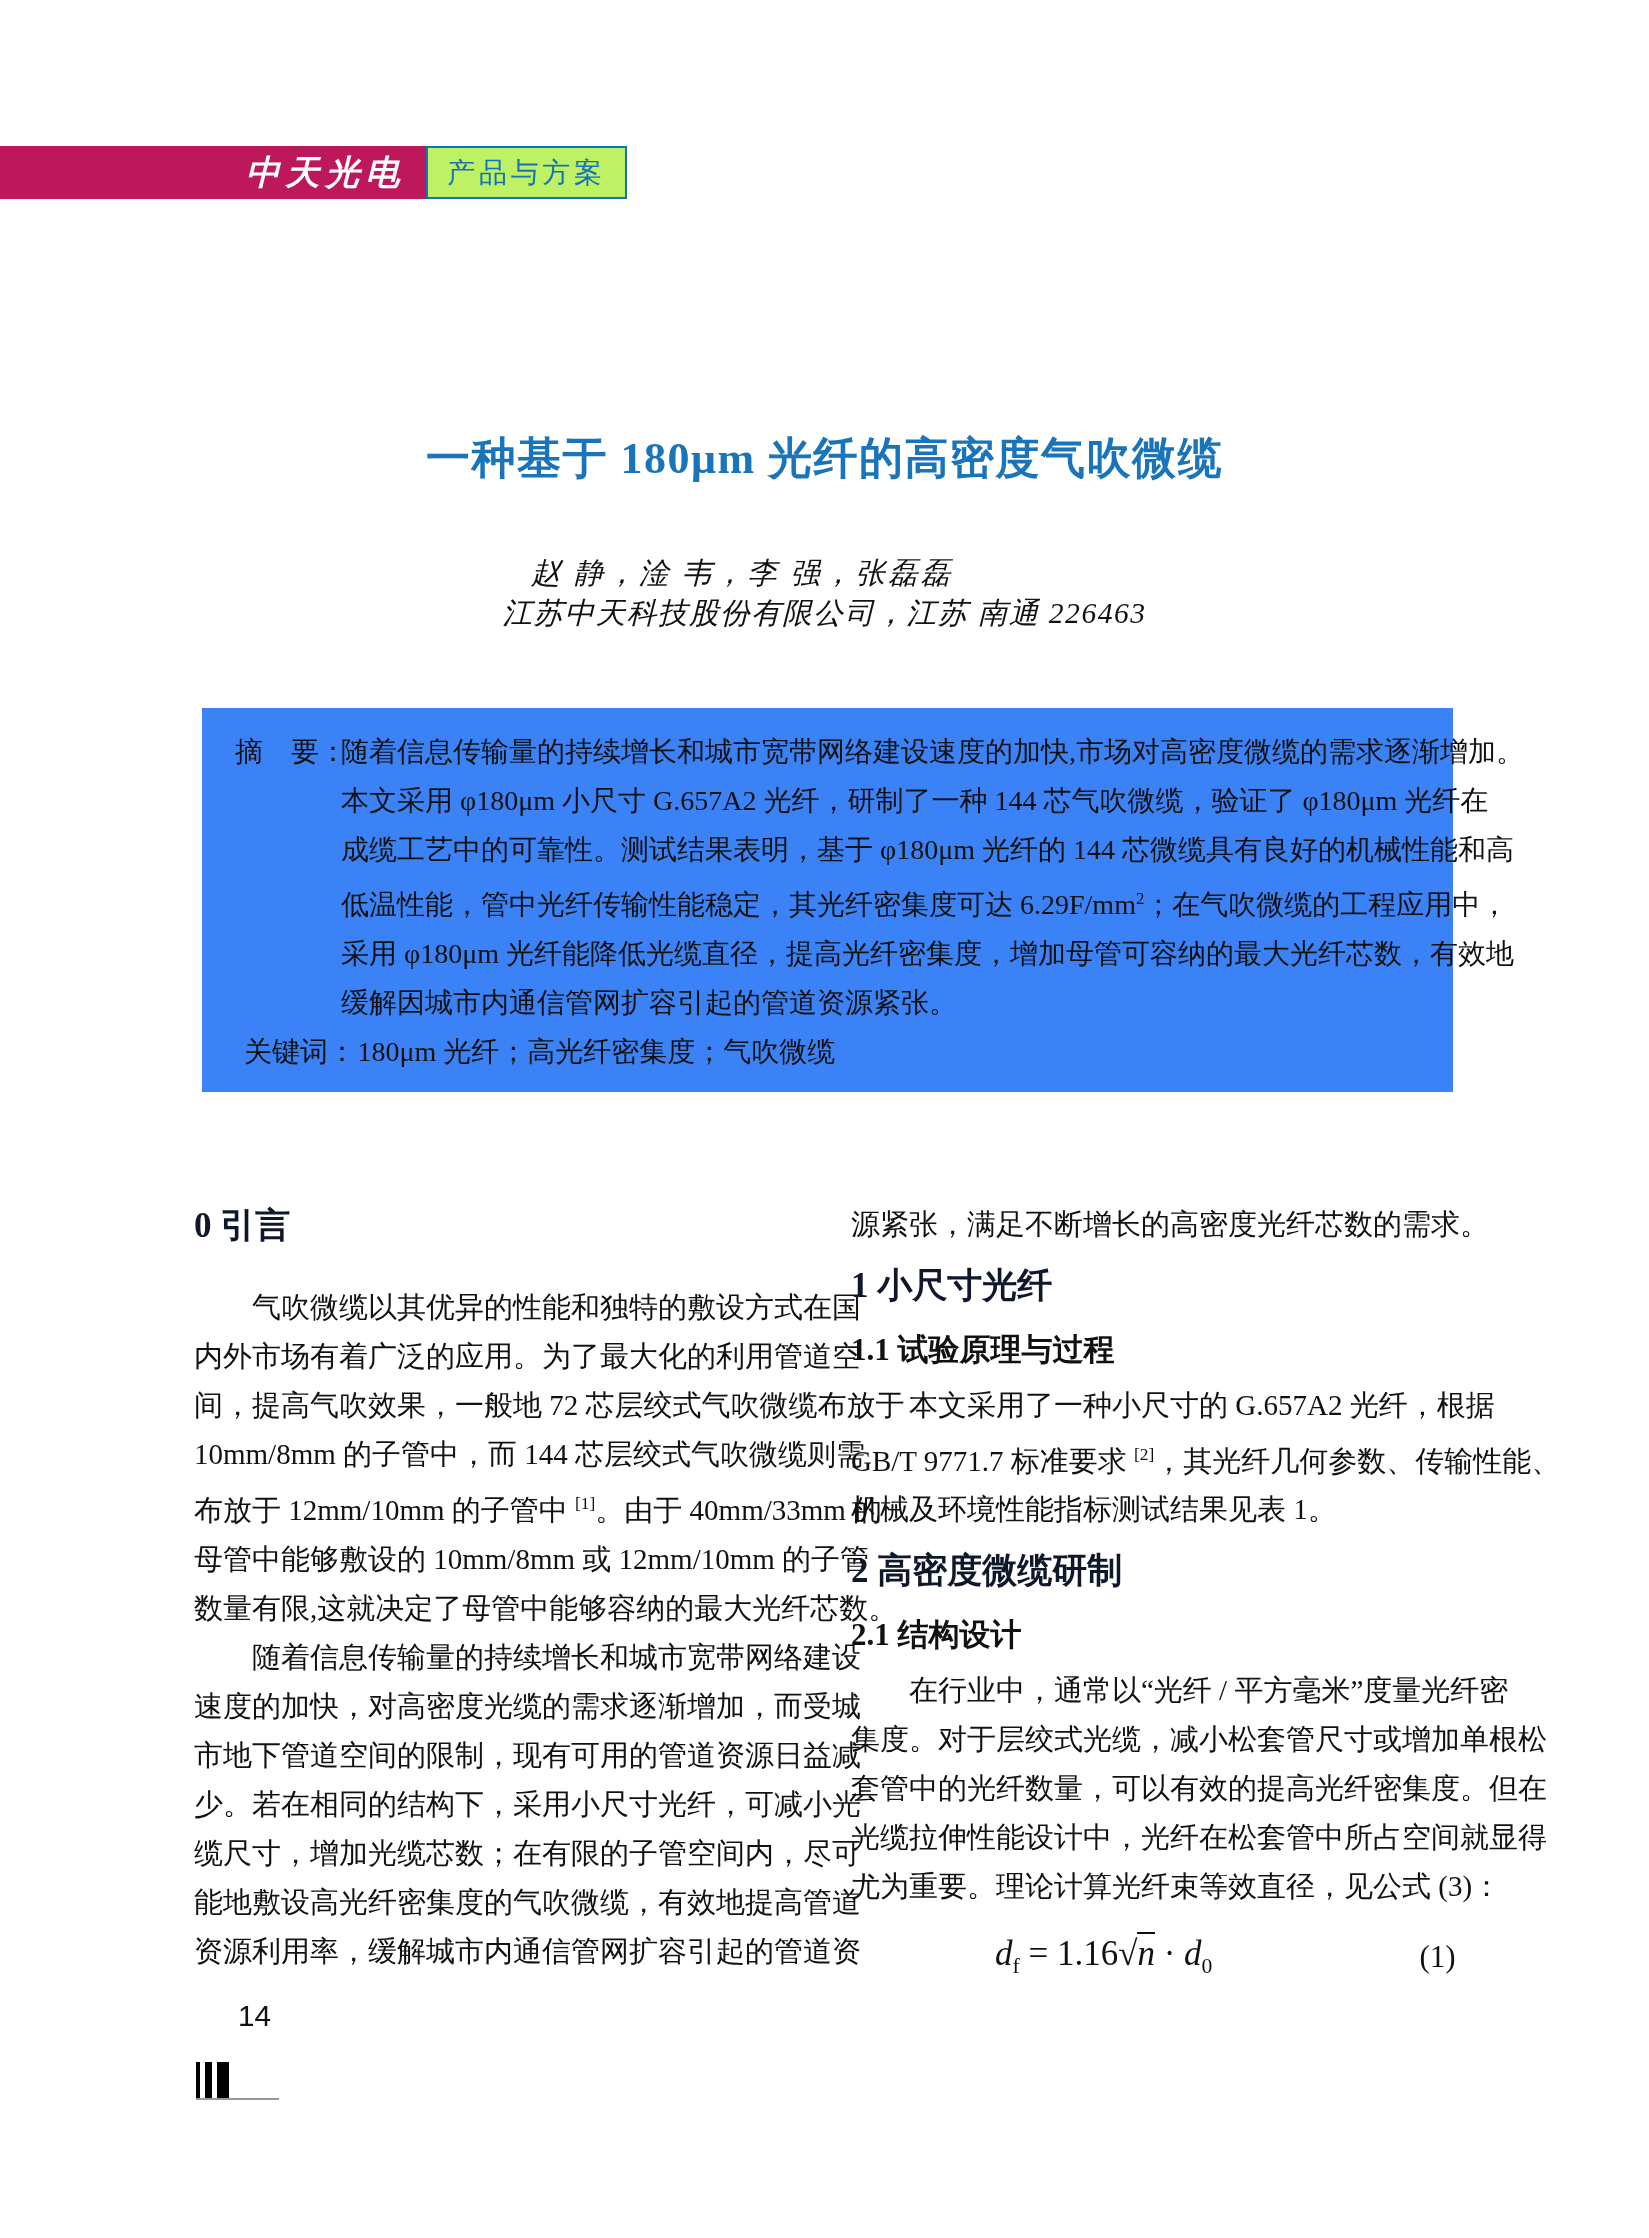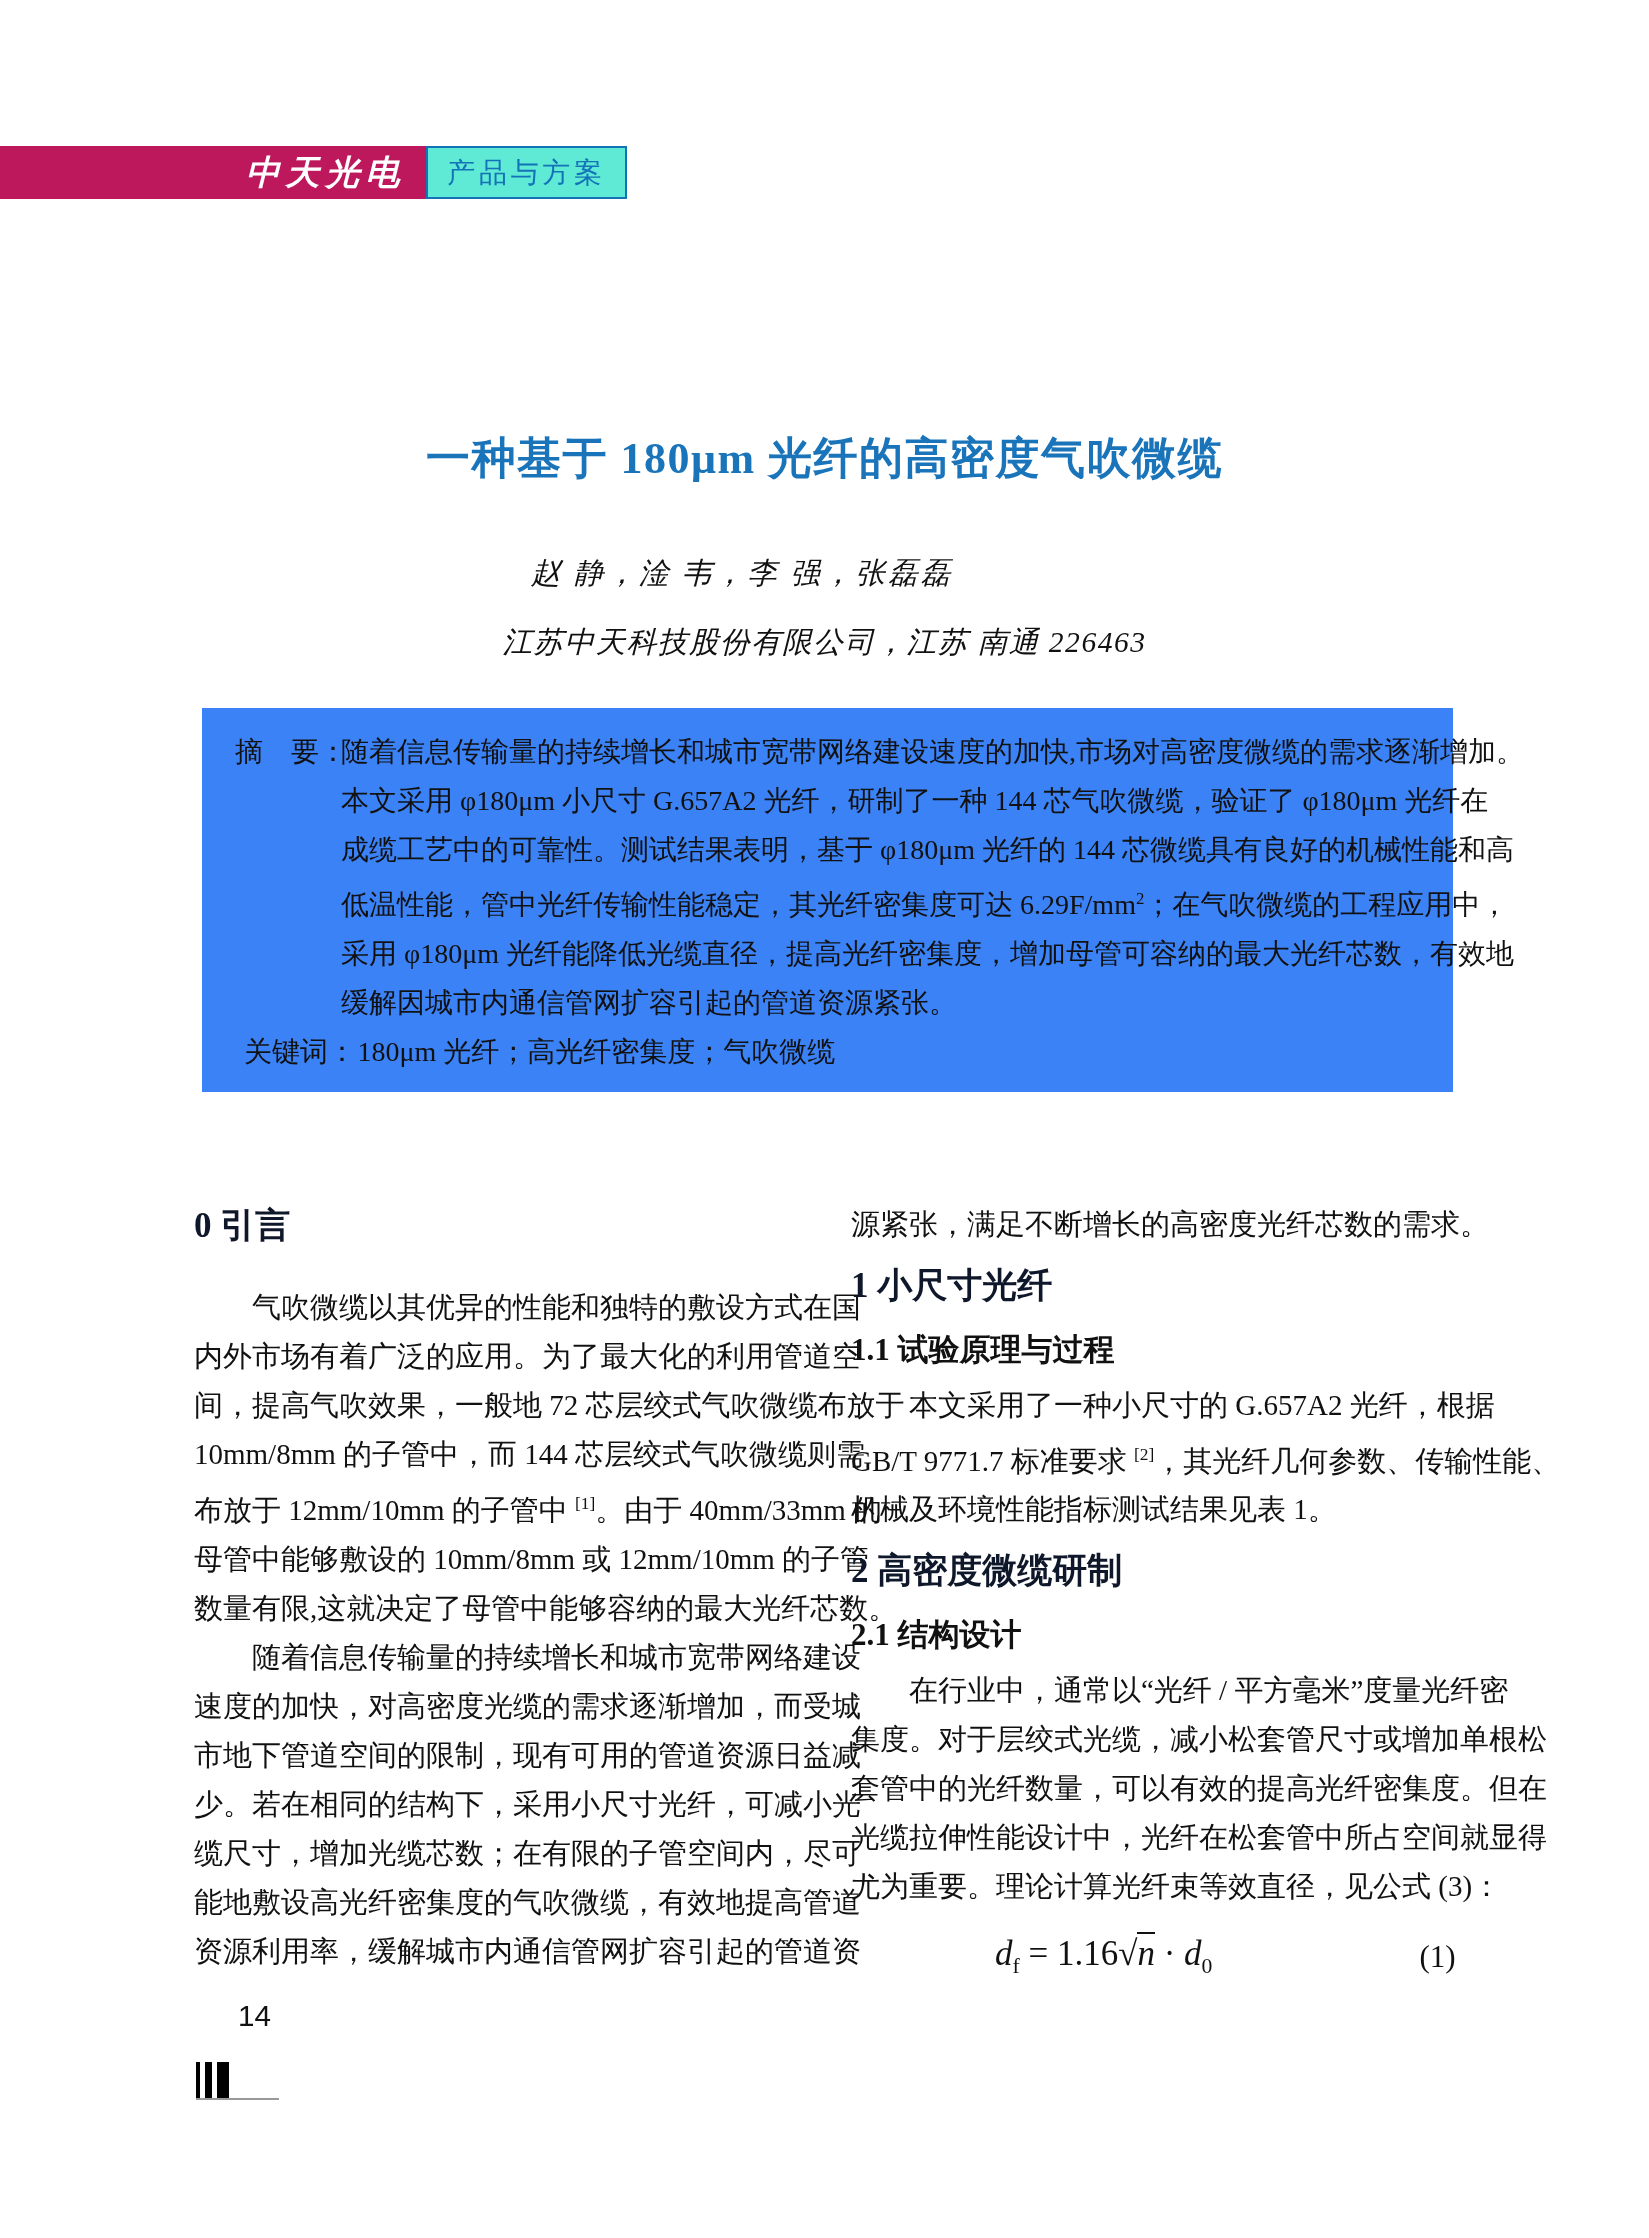--- a/index.html
+++ b/index.html
@@ -4,29 +4,29 @@
 <style>
   html,body{margin:0;padding:0;}
   body{
     width:1649px;height:2239px;position:relative;background:#ffffff;
     font-family:"Liberation Serif", serif;color:#111;overflow:hidden;
   }
   
   .header-band{position:absolute;left:0;top:146px;width:426px;height:53px;background:#be185d;}
   .logo{position:absolute;right:20.7px;top:4.4px;color:#fff;font-size:34px;font-weight:bold;
         font-style:italic;letter-spacing:5.9px;white-space:nowrap;}
-  .tag-box{position:absolute;left:426px;top:146px;width:197px;height:49px;background:#5eead4;
+  .tag-box{position:absolute;left:426px;top:146px;width:197px;height:49px;background:#bef264;
         border:2.2px solid #1472b8;display:flex;align-items:center;justify-content:center;}
   .tag{color:#1472b8;font-size:28px;font-family:"Liberation Sans", sans-serif;letter-spacing:3.7px;white-space:nowrap;}
   
   .title{position:absolute;left:0;top:429px;width:1649px;text-align:center;font-size:44px;
         font-weight:bold;color:#1a74ba;letter-spacing:1.5px;white-space:nowrap;}
   .authors{position:absolute;left:0;top:553px;width:1484px;text-align:center;font-size:29.6px;
         font-style:italic;letter-spacing:3px;white-space:nowrap;}
-  .affiliation{position:absolute;left:0;top:622px;width:1649px;text-align:center;font-size:29.6px;
+  .affiliation{position:absolute;left:0;top:593px;width:1649px;text-align:center;font-size:29.6px;
         font-style:italic;letter-spacing:1.5px;white-space:nowrap;}
   
   .abstract-box{position:absolute;left:202px;top:708px;width:1251px;height:384px;background:#3b82f6;}
   .abs-label{position:absolute;left:33px;top:19px;line-height:49px;font-size:28px;white-space:nowrap;}
   .abs-lines{position:absolute;left:139px;top:19px;font-size:28px;}
   .abs-line{line-height:49px;white-space:nowrap;}
   .kw-line{margin-left:-97px;}
   .kw-label{margin-right:1.5px;}
   sup{font-size:0.6em;}
   sub{font-size:0.62em;}

